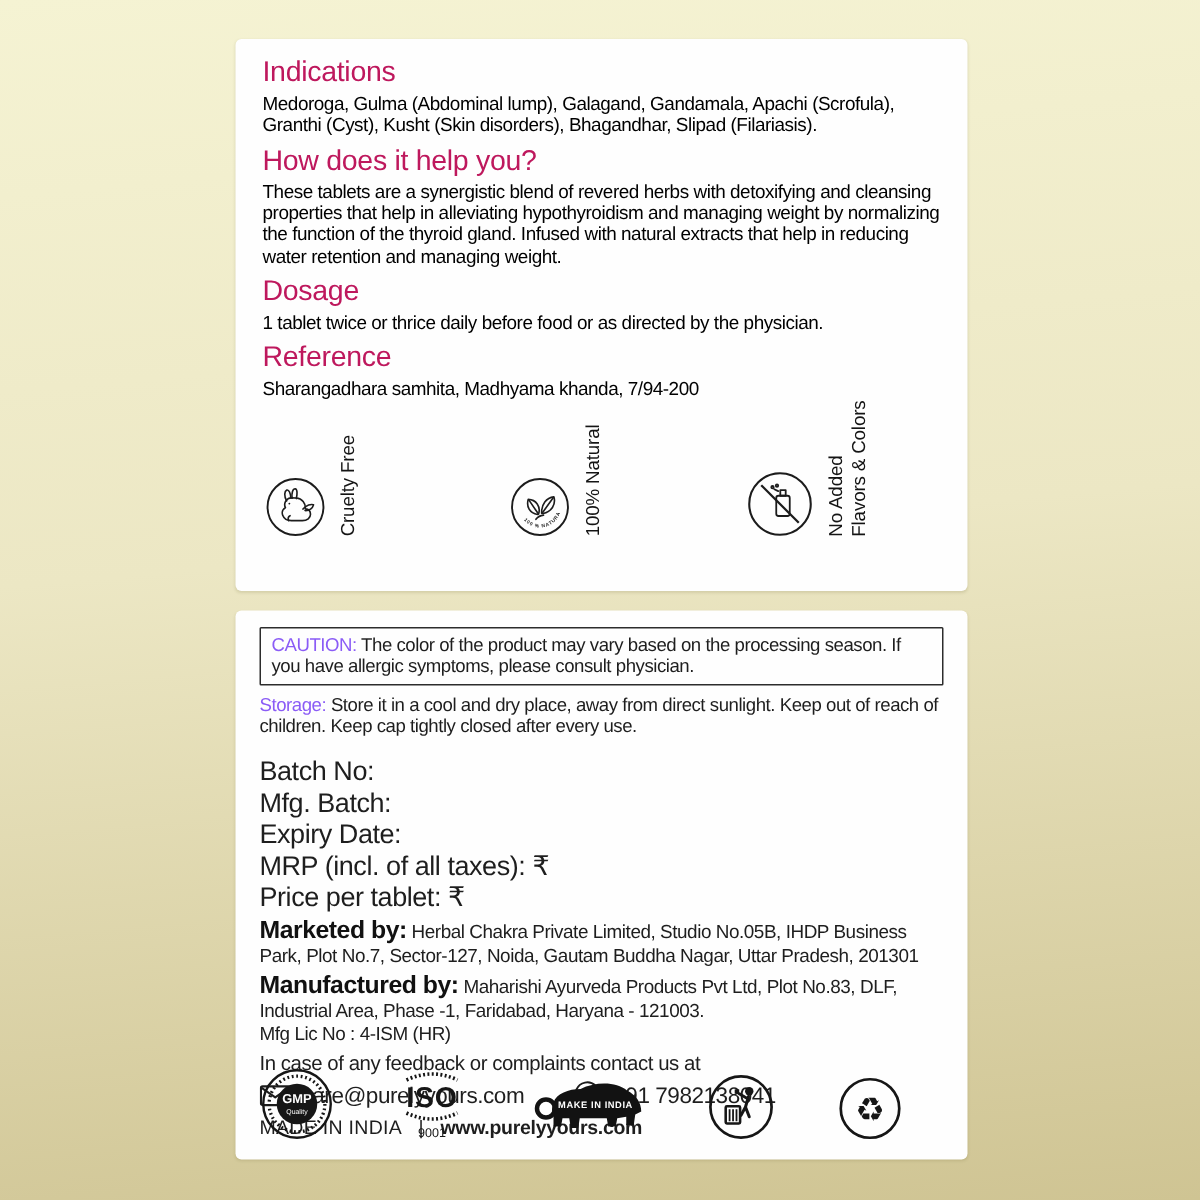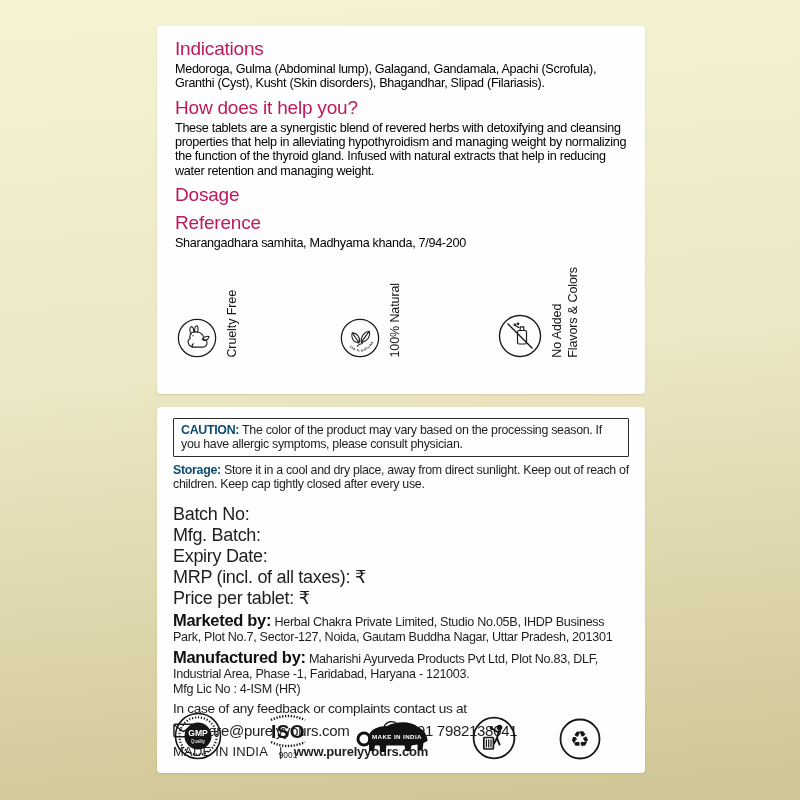--- a/index.html
+++ b/index.html
@@ -39,21 +39,21 @@
     white-space:pre-line;color:#141414;
   }
   .badge svg{display:block;}
 
   
   .caution-box{
     border:1.4px solid #2c2c2c;border-radius:1px;
     padding:4px 7px;margin-top:3px;
     font-size:12.4px;line-height:1.16;letter-spacing:-0.3px;
   }
-  .bold-label{font-weight:700;color:#0c4a6e;}
+  .bold-label{font-weight:400;color:#8b5cf6;}
   .storage-para{margin-top:6px;font-size:12.4px;line-height:1.16;letter-spacing:-0.3px;}
   .fields{margin-top:7px;}
   .fields div{font-size:18px;line-height:1.17;letter-spacing:-0.3px;}
   .by-para{margin:0;font-size:12.6px;line-height:1.15;letter-spacing:-0.3px;}
   .by-para.marketed{margin-top:2px;}
   .by-para.manufactured{margin-top:3px;}
   .by-label{font-size:16.5px;font-weight:700;letter-spacing:-0.3px;color:#111;}
   .mfg-lic{font-size:12.6px;line-height:1.2;letter-spacing:-0.3px;margin:1px 0 0 0;}
   .contact-line{margin:4px 0 0 0;font-size:13.6px;letter-spacing:-0.3px;}
   .contact-row{display:flex;align-items:center;margin-top:4px;font-size:15px;letter-spacing:-0.3px;}
@@ -73,20 +73,21 @@
 
 <div class="card" id="top-card">
 
   <div class="section-heading first">Indications</div>
   <p class="body-text">Medoroga, Gulma (Abdominal lump), Galagand, Gandamala, Apachi (Scrofula), Granthi (Cyst), Kusht (Skin disorders), Bhagandhar, Slipad (Filariasis).</p>
 
   <div class="section-heading">How does it help you?</div>
   <p class="body-text">These tablets are a synergistic blend of revered herbs with detoxifying and cleansing properties that help in alleviating hypothyroidism and managing weight by normalizing the function of the thyroid gland. Infused with natural extracts that help in reducing water retention and managing weight.</p>
 
   <div class="section-heading">Dosage</div>
+  <p class="body-text">1 tablet twice or thrice daily before food or as directed by the physician.</p>
 
   <div class="section-heading">Reference</div>
   <p class="body-text">Sharangadhara samhita, Madhyama khanda, 7/94-200</p>
 
   <div class="badge b1">
     <svg width="40" height="40" viewBox="0 0 44 44">
       <circle cx="22" cy="22" r="20.5" fill="none" stroke="#1c1c1c" stroke-width="1.4"></circle>
       <g fill="none" stroke="#1c1c1c" stroke-width="1.2" stroke-linecap="round" stroke-linejoin="round">
         <path d="M15.5 17.5 C13.5 14 13.8 10.5 15.6 9.6 C17.2 9 18.4 12 18.6 15.5"></path>
         <path d="M19.5 15.5 C19 11.5 20 8.6 21.8 8.6 C23.4 8.8 23.4 12.5 22.6 15.8"></path>

